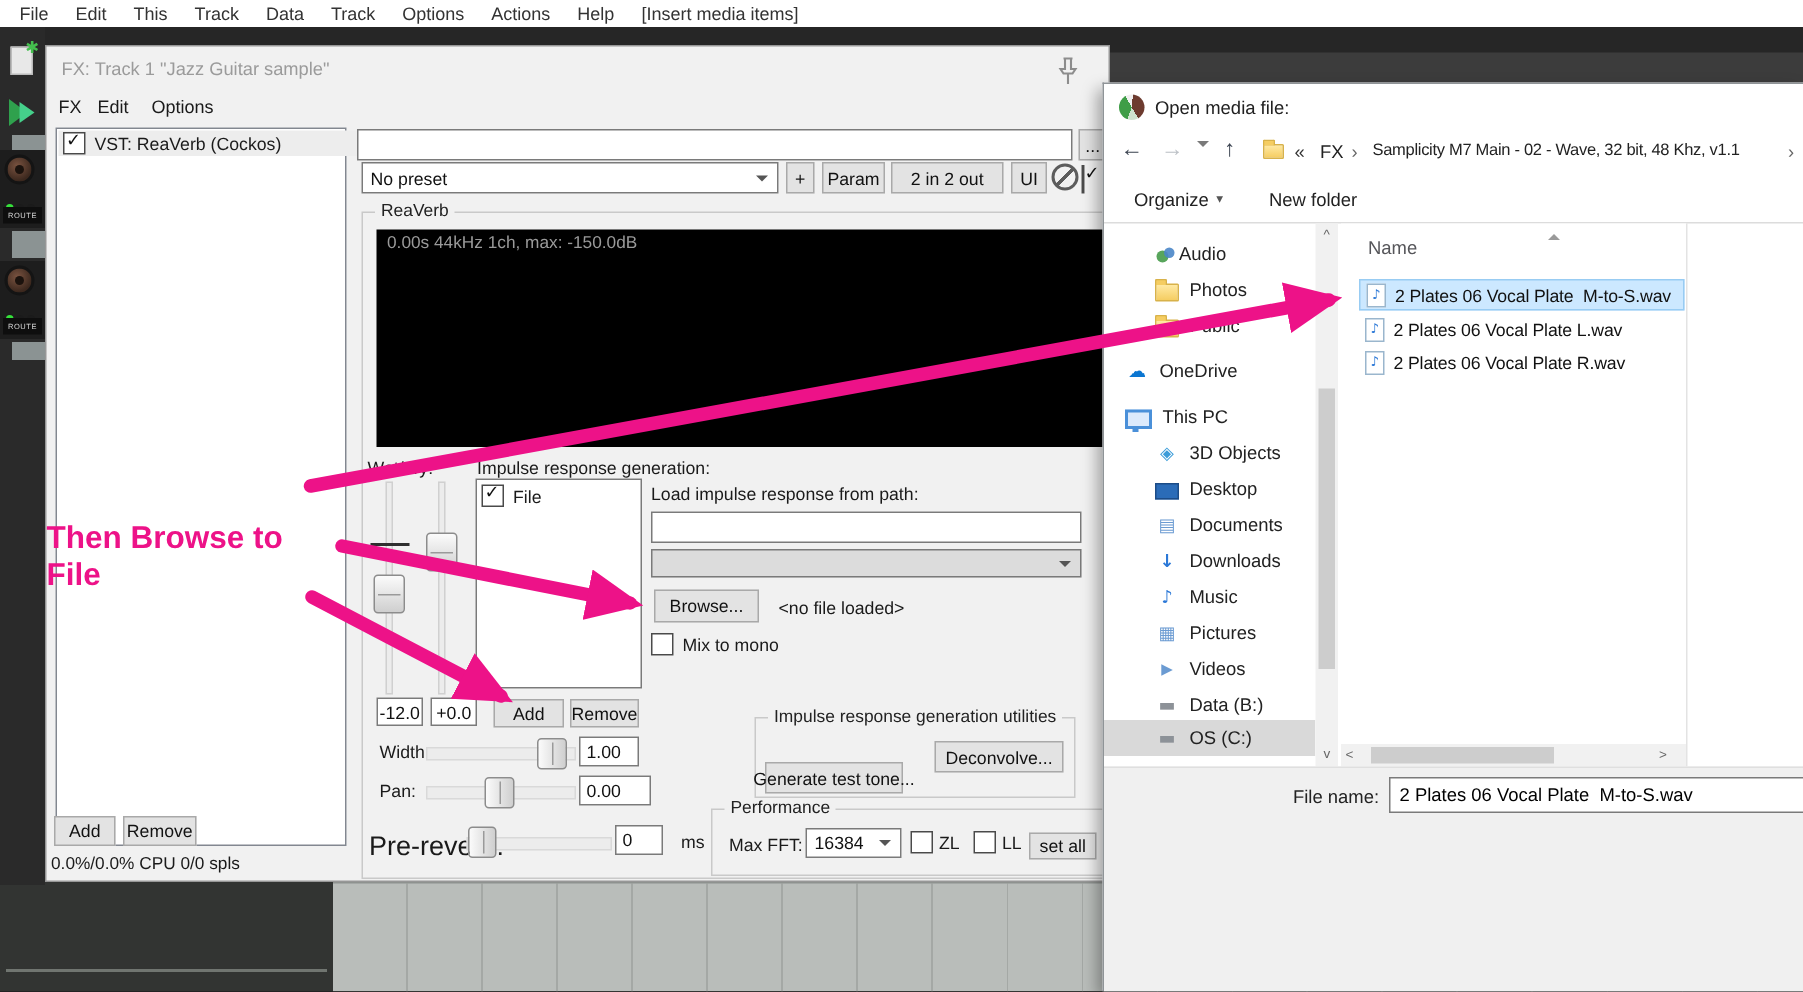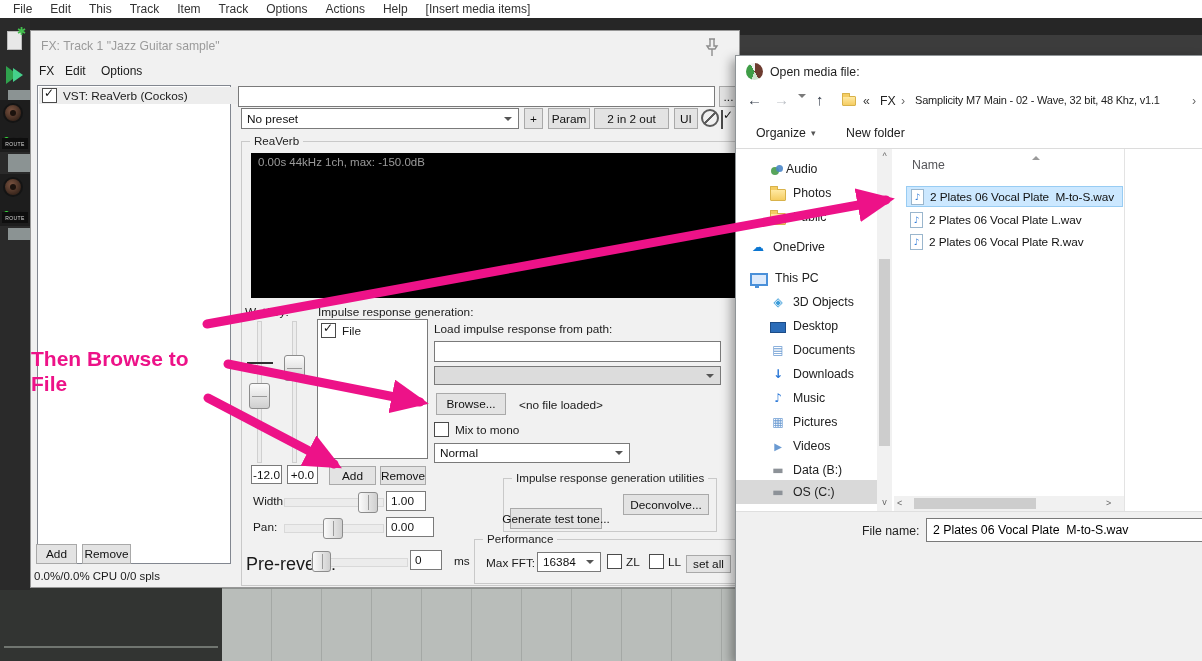--- a/index.html
+++ b/index.html
@@ -64,21 +64,21 @@
 </head>
 <body>
 
 <div id="page">
 
   <div id="menubar" class="a">
     <span>File</span>
     <span>Edit</span>
     <span>This</span>
     <span>Track</span>
-    <span>Item</span>
+    <span>Data</span>
     <span>Track</span>
     <span>Options</span>
     <span>Actions</span>
     <span>Help</span>
     <span>[Insert media items]</span>
   </div>
   <div class="a" style="left:723px;top:35px;width:479px;height:20px;background:#3c3c3c"></div>
 
   <div class="a" style="left:0;top:18px;width:30px;height:572px;background:#2a2a2a;z-index:1">
     <div class="a railbtn" style="left:2px;top:8px;width:26px;height:30px">
@@ -185,24 +185,20 @@
     <div class="a txt" style="left:403px;top:291px;font-size:11.8px">Load impulse response from path:</div>
     <div class="inp a" style="left:403px;top:310px;width:287px;height:21px"></div>
     <div class="sel gr a" style="left:403px;top:335px;width:287px;height:19px">
         <span class="car"></span>
       </div>
     <div class="btn a" style="left:405px;top:362px;width:70px;height:22px">Browse...</div>
     <div class="a txt" style="left:488px;top:367px;font-size:11.8px">&lt;no file loaded&gt;</div>
     <div class="a" style="left:403px;top:391px;display:flex;align-items:center;gap:6px">
       <span class="cb"></span>
       <span class="txt" style="font-size:11.8px">Mix to mono</span>
-    </div>
-    <div class="sel a" style="left:403px;top:412px;width:196px;height:20px">
-      <span>Normal</span>
-        <span class="car"></span>
     </div>
 
     
     <div class="a txt" style="left:222px;top:463px;font-size:11.8px">Width:</div>
     <div class="hgroove a" style="left:253px;top:467px;width:100px;height:9px"></div>
     <div class="thumbh a" style="left:327px;top:461px;width:20px;height:21px"></div>
     <div class="inp a" style="left:355px;top:460px;width:40px;height:20px">1.00</div>
 
     <div class="a txt" style="left:222px;top:489px;font-size:11.8px">Pan:</div>
     <div class="hgroove a" style="left:253px;top:493px;width:100px;height:9px"></div>

